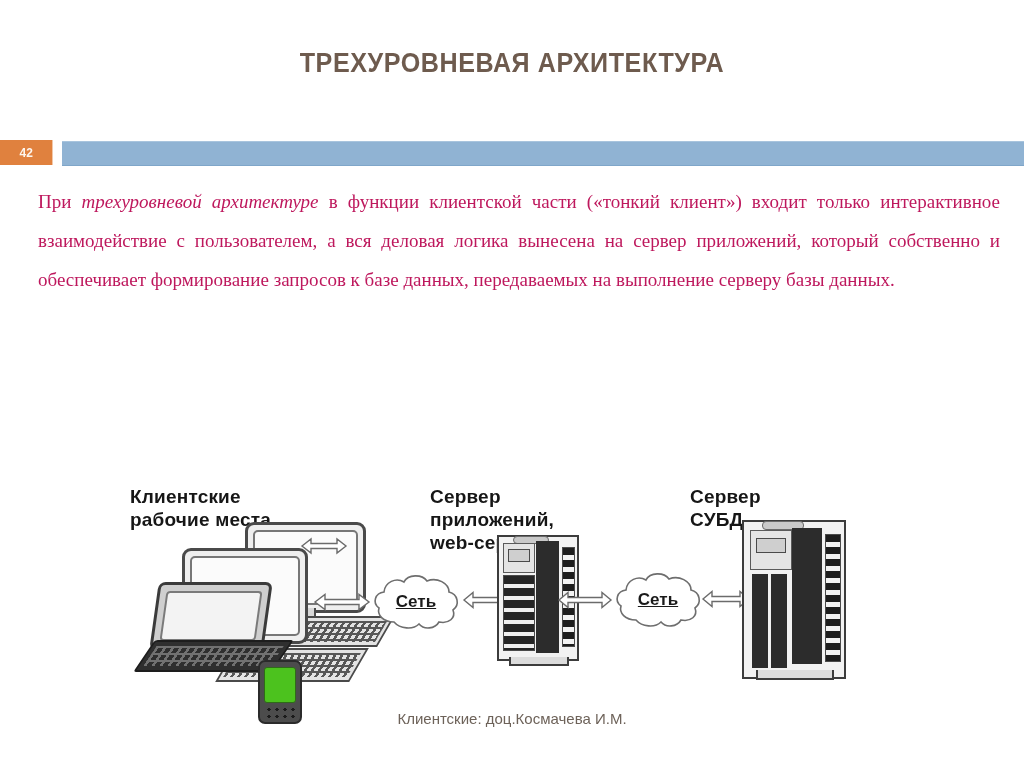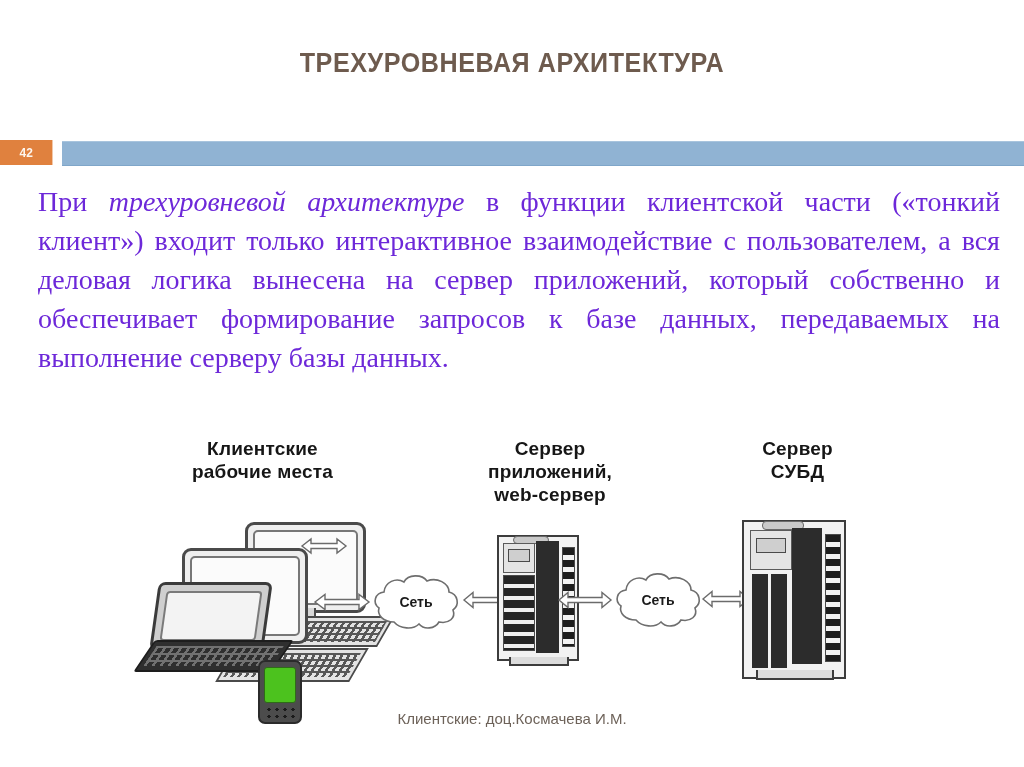--- a/index.html
+++ b/index.html
@@ -40,41 +40,41 @@
     position:absolute;left:62px;right:0;top:1px;height:23px;
     background:#90b3d3;
     border-top:1px solid #a8c4dd;
     border-bottom:1px solid #7fa6c9;
   }
 
   
   .body-text{
     position:absolute;left:38px;width:962px;top:182px;
     font-family:"Liberation Serif", serif;
-    font-size:28px;
+    font-size:19px;
     line-height:39px;
-    color:#6d28d9;
+    color:#be185d;
     text-align:justify;
     text-justify:inter-word;
   }
   .body-text i{font-style:italic;}
 
   
   .diagram{position:absolute;left:0;top:425px;width:1024px;height:300px;}
 
   .dlabel{
     position:absolute;
     font-family:"Liberation Sans", sans-serif;
     font-weight:bold;
     font-size:19px;
     line-height:23px;
     color:#161616;
-    text-align:center;
     white-space:pre-line;
     letter-spacing:.2px;
+    margin-top:48px;
   }
   .lbl-clients{left:130px;top:12px;width:265px;}
   .lbl-appsrv{left:430px;top:12px;width:240px;}
   .lbl-dbsrv{left:690px;top:12px;width:215px;}
 
   
   .clients{position:absolute;left:150px;top:95px;width:230px;height:185px;}
 
   .mon{position:absolute;border:3px solid #4a4a4a;border-radius:9px;background:#efefef;}
   .mon .screen{position:absolute;inset:5px;border:2px solid #777;border-radius:5px;background:#fbfbfb;}
@@ -130,22 +130,23 @@
     background-size:8px 7px;
   }
 
   
   .cloud{position:absolute;width:92px;height:62px;}
   .cloud svg{display:block;width:92px;height:62px;}
   .cloud span{
     position:absolute;inset:0;
     display:flex;align-items:center;justify-content:center;
     font-family:"Liberation Sans", sans-serif;
-    font-weight:bold;font-size:14px;color:#1a1a1a;
+    font-weight:bold;font-size:17px;color:#1a1a1a;
     padding-bottom:2px;
+    text-decoration:underline;
   }
   .cloud-1{left:370px;top:147px;}
   .cloud-2{left:612px;top:145px;}
 
   
   .darrow{position:absolute;height:22px;}
   .darrow svg{display:block;width:100%;height:22px;}
   .ar-1{left:313px;top:166px;width:58px;}
   .ar-2{left:462px;top:164px;width:48px;}
   .ar-3{left:557px;top:164px;width:56px;}

